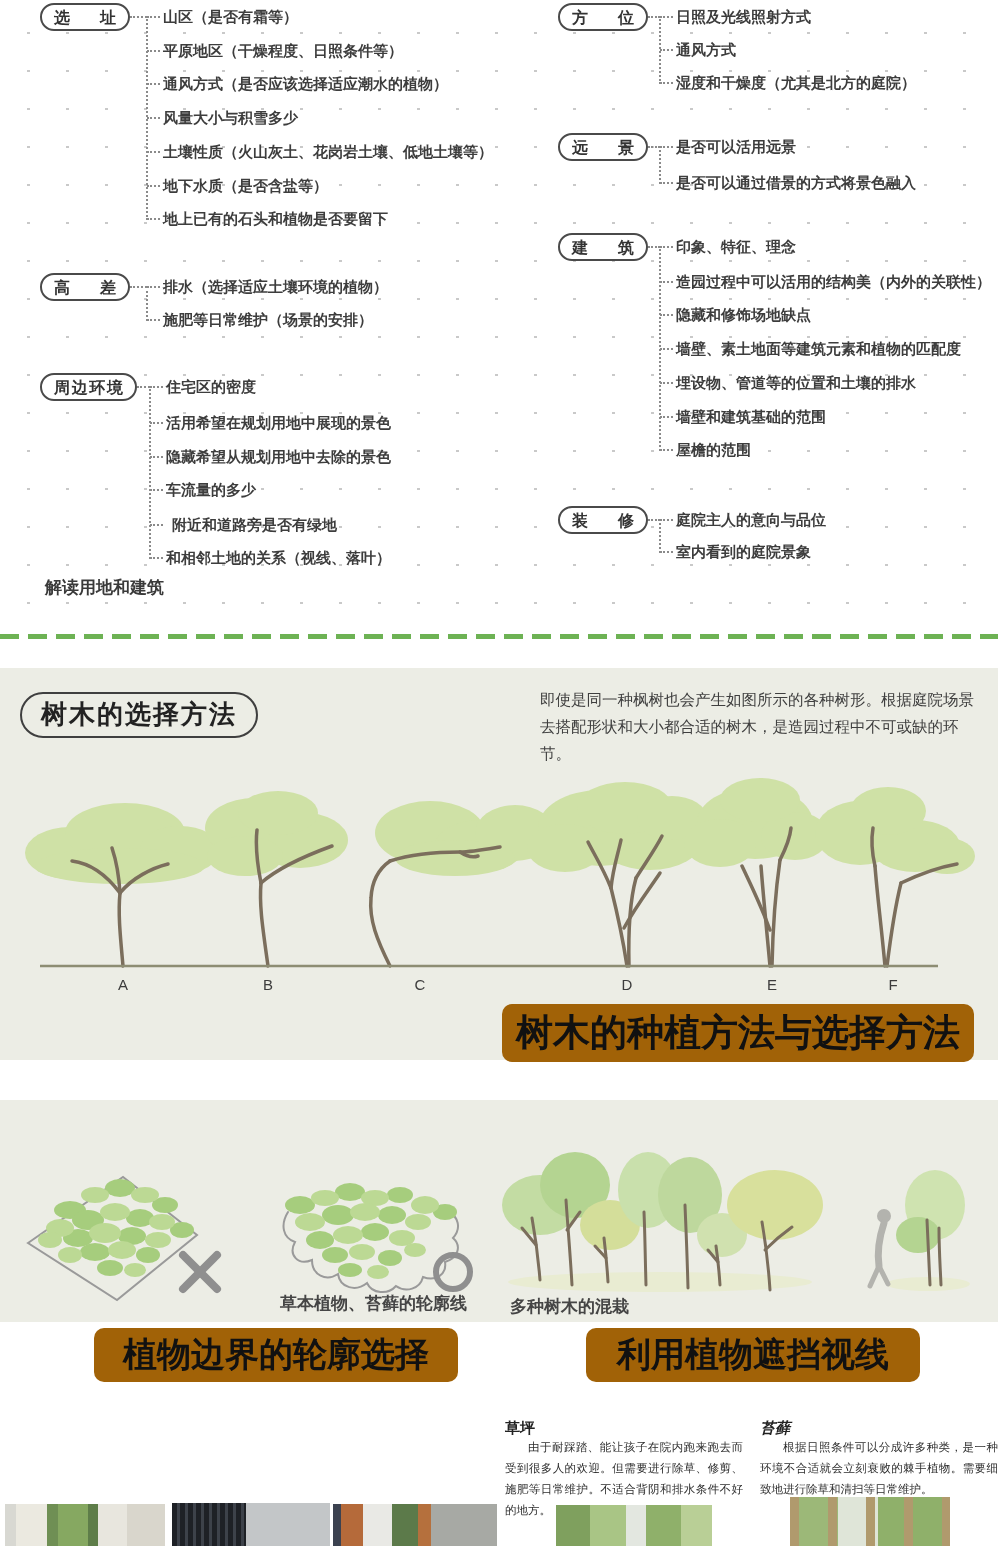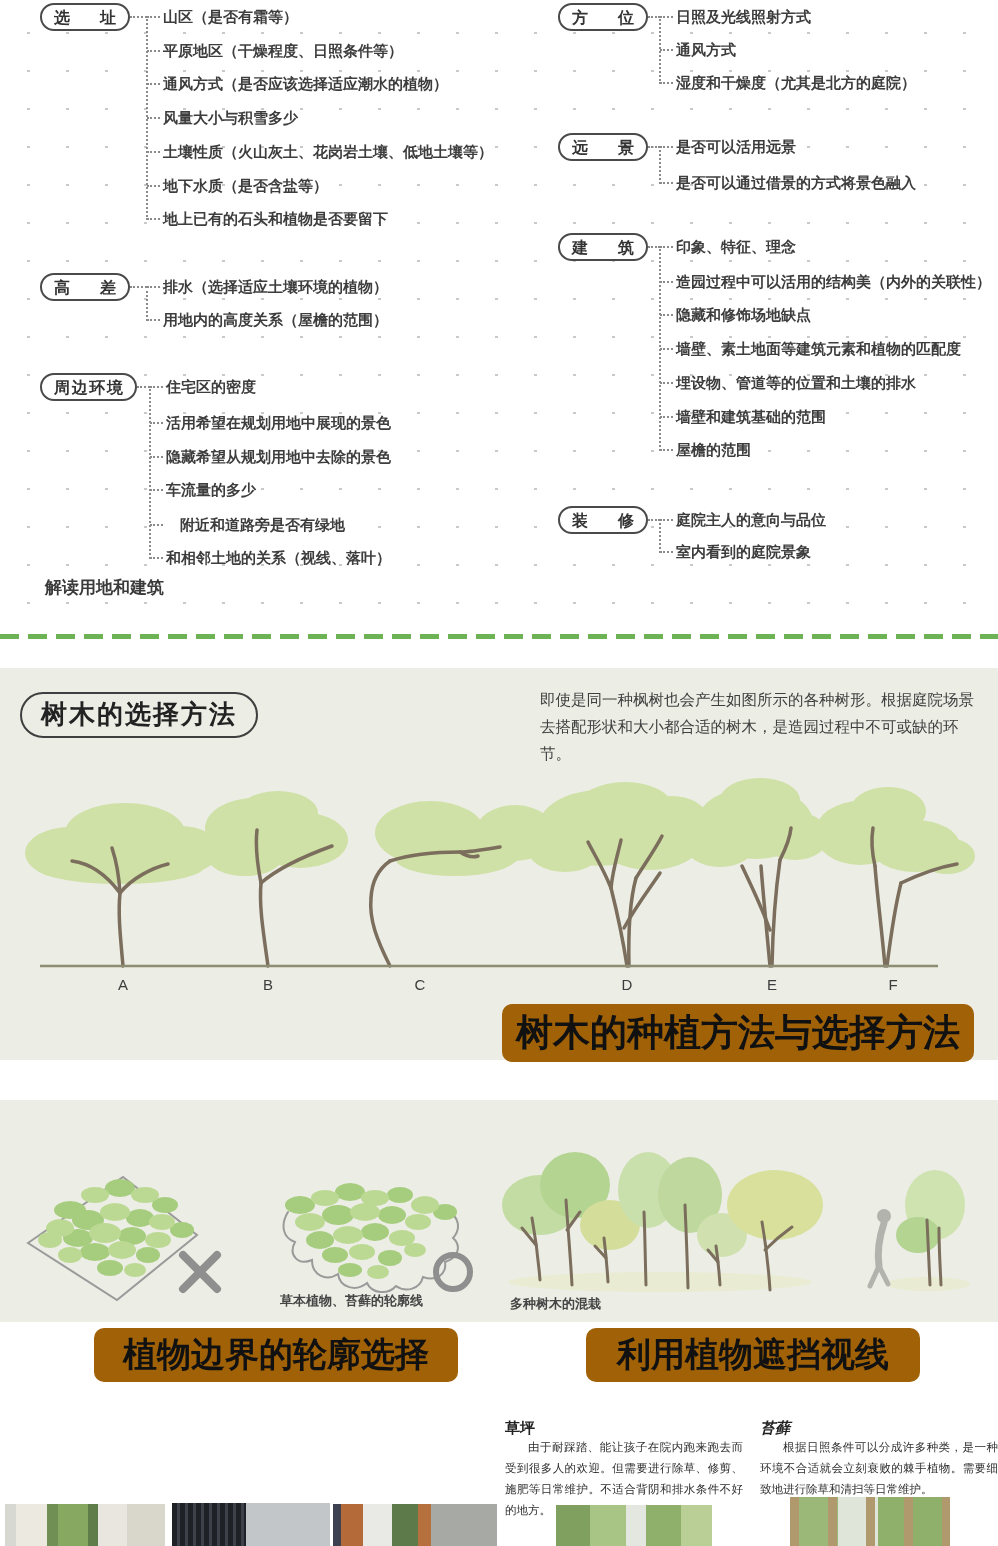--- a/index.html
+++ b/index.html
@@ -31,21 +31,21 @@
   #trees-svg{position:absolute;left:0;top:0;}
   .tree-label{font-size:15px;fill:#3c3c3c;font-family:"Liberation Sans",sans-serif;}
   
   .banner{position:absolute;background:#a16207;border-radius:10px;color:#111;
     font-family:"Liberation Serif","DejaVu Serif",serif;font-weight:bold;text-align:center;}
   #banner1{left:502px;top:1004px;width:472px;height:58px;font-size:37px;line-height:58px;}
   #banner2{left:94px;top:1328px;width:364px;height:54px;font-size:34px;line-height:54px;}
   #banner3{left:586px;top:1328px;width:334px;height:54px;font-size:34px;line-height:54px;}
   
   #panel2{position:absolute;left:0;top:1100px;width:998px;height:222px;background:#ecede5;}
-  .small-caption{position:absolute;font-size:13px;font-weight:bold;color:#454545;white-space:nowrap;}
+  .small-caption{position:absolute;font-size:17px;font-weight:bold;color:#454545;white-space:nowrap;}
   #outline-caption{left:280px;top:1292px;}
   #mixed-caption{left:510px;top:1295px;}
   
   .gc-title{position:absolute;font-size:15px;font-weight:bold;color:#222;
     font-family:"Liberation Serif","DejaVu Serif",serif;}
   .gc-text{position:absolute;width:238px;margin:0;font-size:11.5px;line-height:21px;color:#2e2e2e;
     text-indent:2em;font-family:"Liberation Serif","DejaVu Serif",serif;text-align:justify;}
   #lawn-title{left:505px;top:1419px;}
   #lawn-text{left:505px;top:1437px;}
   #moss-title{left:760px;top:1419px;font-style:italic;}
@@ -88,34 +88,34 @@
         <div class="mm-h" style="left: 147px; top: 185px; width: 13px;"></div>
         <div class="mm-item" style="left: 163px; top: 175px;">地下水质（是否含盐等）</div>
         <div class="mm-h" style="left: 147px; top: 218px; width: 13px;"></div>
         <div class="mm-item" style="left: 163px; top: 208px;">地上已有的石头和植物是否要留下</div>
         <div class="mm-box spread" style="left: 40px; top: 273px; width: 90px;">高差</div>
         <div class="mm-h" style="left: 130px; top: 286px; width: 17px;"></div>
         <div class="mm-v" style="left: 146px; top: 286px; height: 35px;"></div>
         <div class="mm-h" style="left: 147px; top: 286px; width: 13px;"></div>
         <div class="mm-item" style="left: 163px; top: 276px;">排水（选择适应土壤环境的植物）</div>
         <div class="mm-h" style="left: 147px; top: 319px; width: 13px;"></div>
-        <div class="mm-item" style="left: 163px; top: 309px;">用地内的高度关系（屋檐的范围）</div>
+        <div class="mm-item" style="left: 163px; top: 309px;">施肥等日常维护（场景的安排）</div>
         <div class="mm-box spread" style="left: 40px; top: 373px; width: 97px;">周边环境</div>
         <div class="mm-h" style="left: 137px; top: 386px; width: 13px;"></div>
         <div class="mm-v" style="left: 149px; top: 386px; height: 173px;"></div>
         <div class="mm-h" style="left: 150px; top: 386px; width: 13px;"></div>
         <div class="mm-item" style="left: 166px; top: 376px;">住宅区的密度</div>
         <div class="mm-h" style="left: 150px; top: 422px; width: 13px;"></div>
         <div class="mm-item" style="left: 166px; top: 412px;">活用希望在规划用地中展现的景色</div>
         <div class="mm-h" style="left: 150px; top: 456px; width: 13px;"></div>
         <div class="mm-item" style="left: 166px; top: 446px;">隐藏希望从规划用地中去除的景色</div>
         <div class="mm-h" style="left: 150px; top: 489px; width: 13px;"></div>
         <div class="mm-item" style="left: 166px; top: 479px;">车流量的多少</div>
         <div class="mm-h" style="left: 150px; top: 524px; width: 13px;"></div>
-        <div class="mm-item" style="left: 180px; top: 514px;">附近和道路旁是否有绿地</div>
+        <div class="mm-item" style="left: 172px; top: 514px;">附近和道路旁是否有绿地</div>
         <div class="mm-h" style="left: 150px; top: 557px; width: 13px;"></div>
         <div class="mm-item" style="left: 166px; top: 547px;">和相邻土地的关系（视线、落叶）</div>
         <div class="mm-box spread" style="left: 558px; top: 3px; width: 90px;">方位</div>
         <div class="mm-h" style="left: 648px; top: 16px; width: 12px;"></div>
         <div class="mm-v" style="left: 659px; top: 16px; height: 68px;"></div>
         <div class="mm-h" style="left: 660px; top: 16px; width: 13px;"></div>
         <div class="mm-item" style="left: 676px; top: 6px;">日照及光线照射方式</div>
         <div class="mm-h" style="left: 660px; top: 49px; width: 13px;"></div>
         <div class="mm-item" style="left: 676px; top: 39px;">通风方式</div>
         <div class="mm-h" style="left: 660px; top: 82px; width: 13px;"></div>

